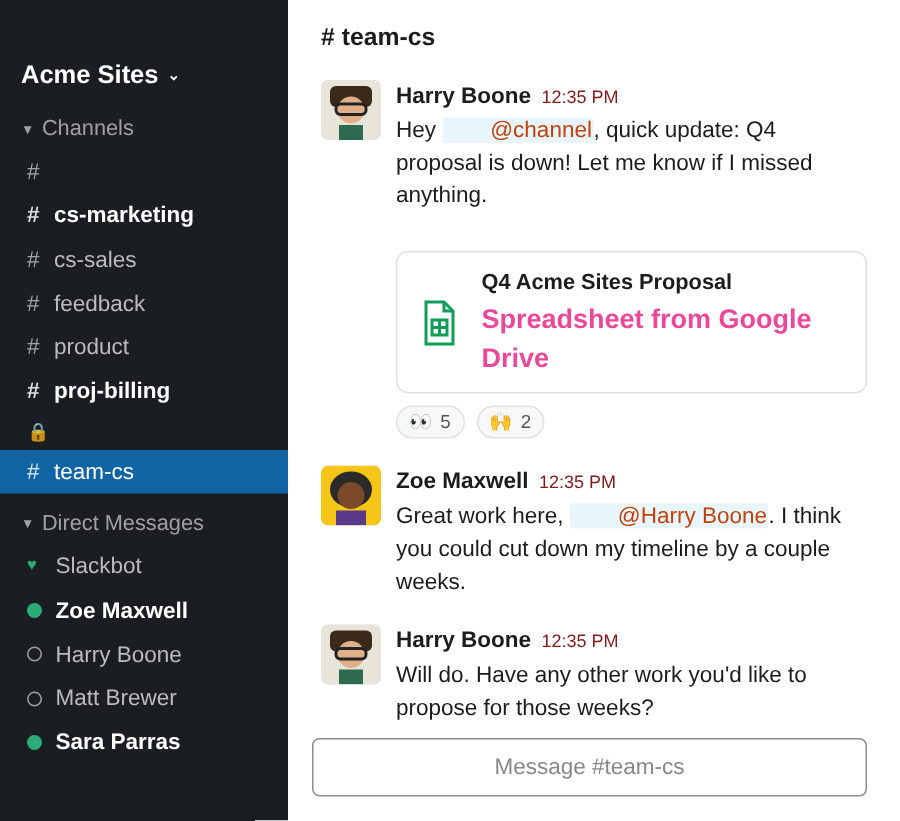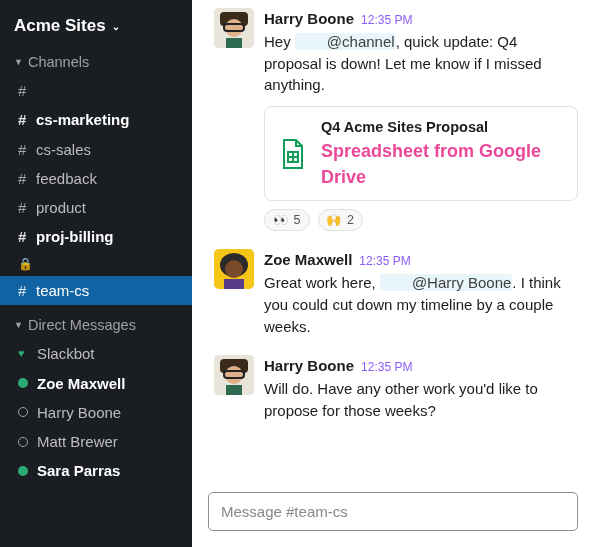--- a/index.html
+++ b/index.html
@@ -1,21 +1,21 @@
 <!DOCTYPE html>
 <html><head>
 <meta charset="utf-8">
 <style>
 * { margin: 0; padding: 0; box-sizing: border-box; }
 body { font-family: -apple-system, BlinkMacSystemFont, "Segoe UI", Helvetica, Arial, sans-serif; background: #fff; }
 .app { width: 600px; height: 547px; display: flex; overflow: hidden; }
 
 
 .sidebar { width: 192px; background: #1a1d21; color: #bcbcbc; display: flex; flex-direction: column; padding-top: 10px; font-size: 15px; }
-.ws-header { padding: 6px 14px 12px 14px; color: #fff; font-weight: 800; font-size: 17px; display: flex; align-items: center; cursor: pointer; }
+.ws-header { padding: 6px 14px 12px 14px; color: #fff; font-weight: 800; font-size: 17px; display: flex; align-items: center; cursor: pointer; margin-top: 24px; }
 .ws-header .caret { margin-left: 6px; font-size: 10px; }
 .section-header { padding: 6px 14px; color: #a0a0a0; font-size: 14.5px; display: flex; align-items: center; cursor: pointer; }
 .section-header .tri { font-size: 9px; margin-right: 5px; }
 .chan { padding: 3px 14px 3px 18px; display: flex; align-items: center; cursor: pointer; line-height: 1.55; font-size: 15px; color: #bcbcbc; }
 .chan.unread { color: #fff; font-weight: 700; }
 .chan.active { background: #1164A3; color: #fff; }
 .chan .prefix { display: inline-block; width: 18px; text-align: left; opacity: .85; }
 .lock { font-size: 12px; }
 .dm { padding: 3px 14px 3px 18px; display: flex; align-items: center; cursor: pointer; line-height: 1.55; color: #bcbcbc; font-size: 15px; }
 .dm.unread { color: #fff; font-weight: 700; }
@@ -27,33 +27,33 @@
 
 .main { flex: 1; display: flex; flex-direction: column; background: #fff; }
 .chan-title { padding: 16px 22px 10px 22px; font-weight: 800; font-size: 16.5px; color: #1d1c1d; }
 .messages { flex: 1; overflow-y: auto; padding: 8px 22px 0 22px; }
 .msg { display: flex; margin-bottom: 18px; }
 .avatar { width: 40px; height: 40px; border-radius: 5px; flex-shrink: 0; margin-right: 10px; background: #ddd; overflow: hidden; }
 .avatar svg { width: 100%; height: 100%; display: block; }
 .msg-body { flex: 1; font-size: 15px; line-height: 1.45; color: #1d1c1d; }
 .msg-head { display: flex; align-items: baseline; gap: 7px; margin-bottom: 1px; }
 .sender { font-weight: 800; font-size: 15px; color: #1d1c1d; }
-.ts { font-size: 12px; color: #8b5cf6; }
+.ts { font-size: 12px; color: #7f1d1d; }
 .mention { color: #1264a3; background: rgba(29,155,209,.1); padding: 0 1px; border-radius: 2px; }
-.link { color: #404040; padding-left: 32px; }
-
-.attachment { margin-top: 10px; border: 1px solid #e0e0e0; border-radius: 8px; padding: 10px 12px; display: flex; align-items: center; gap: 12px; max-width: 320px; cursor: pointer; }
+.link { color: #c2410c; padding-left: 32px; }
+
+.attachment { margin-top: 26px; border: 1px solid #e0e0e0; border-radius: 8px; padding: 10px 12px; display: flex; align-items: center; gap: 12px; max-width: 320px; cursor: pointer; }
 .att-icon { width: 34px; height: 34px; display: flex; align-items: center; justify-content: center; }
 .att-text .att-title { font-weight: 700; font-size: 14.5px; color: #1d1c1d; }
 .att-text .att-sub { font-size: 18px; color: #ec4899; font-weight: bold; }
 
 .reactions { margin-top: 8px; display: flex; gap: 8px; }
 .reaction { border: 1px solid #e0e0e0; background: #f8f8f8; border-radius: 12px; padding: 1px 8px; font-size: 12.5px; color: #555; display: flex; align-items: center; gap: 5px; cursor: pointer; }
 
-.composer-wrap { padding: 4px 22px 16px 16px; }
+.composer-wrap { padding: 4px 22px 16px 16px; text-align: center; }
 .composer { border: 1px solid #8d8d8d; border-radius: 5px; padding: 10px 12px; color: #888; font-size: 15px; cursor: text; }
 </style>
 </head>
 <body>
 
 <div class="app">
 
   <aside class="sidebar">
     <div class="ws-header">
       <span>Acme Sites</span>
@@ -119,20 +119,21 @@
           <span>Matt Brewer</span>
         </div>
         <div class="dm unread">
           <span class="presence p-active"></span>
           <span>Sara Parras</span>
         </div>
       </div>
   </aside>
 
   <main class="main">
+    <div class="chan-title"># team-cs</div>
     <div class="messages" id="message-list">
         <div class="msg">
           <div class="avatar">
             <svg viewBox="0 0 40 40">
               <rect width="40" height="40" fill="#e8e4da"></rect>
               <rect x="6" y="4" width="28" height="14" rx="4" fill="#3a2a1a"></rect>
               <circle cx="20" cy="20" r="9" fill="#e0b089"></circle>
               <rect x="10" y="16" width="20" height="7" rx="3" fill="none" stroke="#222" stroke-width="2"></rect>
               <rect x="12" y="30" width="16" height="10" fill="#2d6a4f"></rect>
             </svg>

